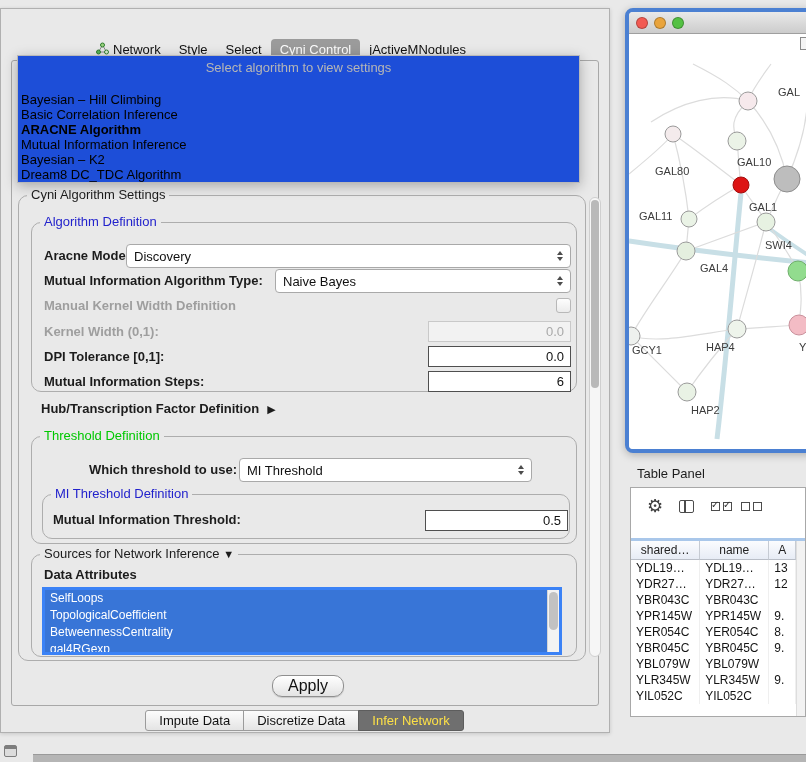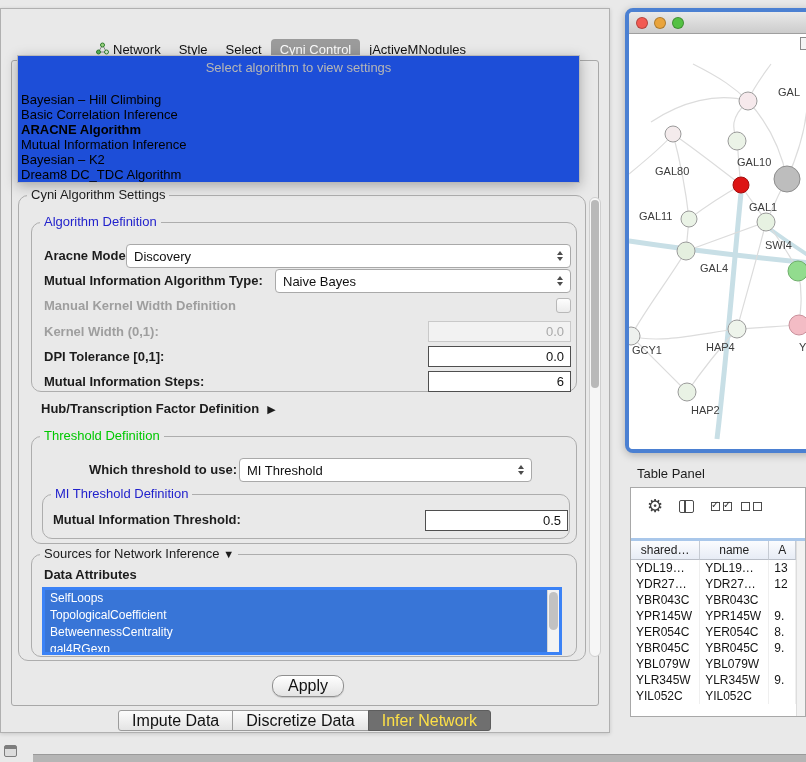--- a/index.html
+++ b/index.html
@@ -54,21 +54,21 @@
   .vsb .vthumb{position:absolute;left:1px;right:1px;top:2px;height:38px;background:#c2c2c2;border-radius:5px}
 
   .scrollv{position:absolute;width:12px;background:#f6f6f6;border:1px solid #cfcfcf;border-radius:6px}
   .scrollv .sthumb{position:absolute;left:1px;right:1px;top:2px;height:188px;background:#b9b9b9;border-radius:6px}
 
   .btn-apply{position:absolute;display:flex;align-items:center;justify-content:center;
       font-size:16px;color:#111;background:linear-gradient(#ffffff,#e3e3e3);
       border:1px solid #8f8f8f;border-radius:10px;box-shadow:0 1px 1px rgba(0,0,0,.15)}
 
   #btabbar{position:absolute;left:0;right:0;top:701px;display:flex;justify-content:center}
-  .btab{padding:0 13px;height:21px;line-height:20px;font-size:16px;color:#111;
+  .btab{padding:0 13px;height:21px;line-height:20px;font-size:13px;color:#111;
       background:linear-gradient(#fcfcfc,#e4e4e4);border:1px solid #9b9b9b;margin-left:-1px;white-space:nowrap}
   .btab:first-child{border-radius:3px 0 0 3px}
   .btab:last-child{border-radius:0 3px 3px 0}
   .btab.sel{background:#6f6f6f;color:#fde047;border-color:#5d5d5d}
 
   
   #popup{position:absolute;left:17px;top:55px;width:563px;height:128px;background:#1d4ed8;
       border:1px solid #b9b9b9;box-shadow:0 3px 12px rgba(0,0,0,.28);z-index:40}
   .pholder{height:18px;line-height:18px;text-align:center;color:#b6b6b6;font-size:13px;margin-top:3px}
   #plist{position:absolute;left:0;right:0;top:36px}

